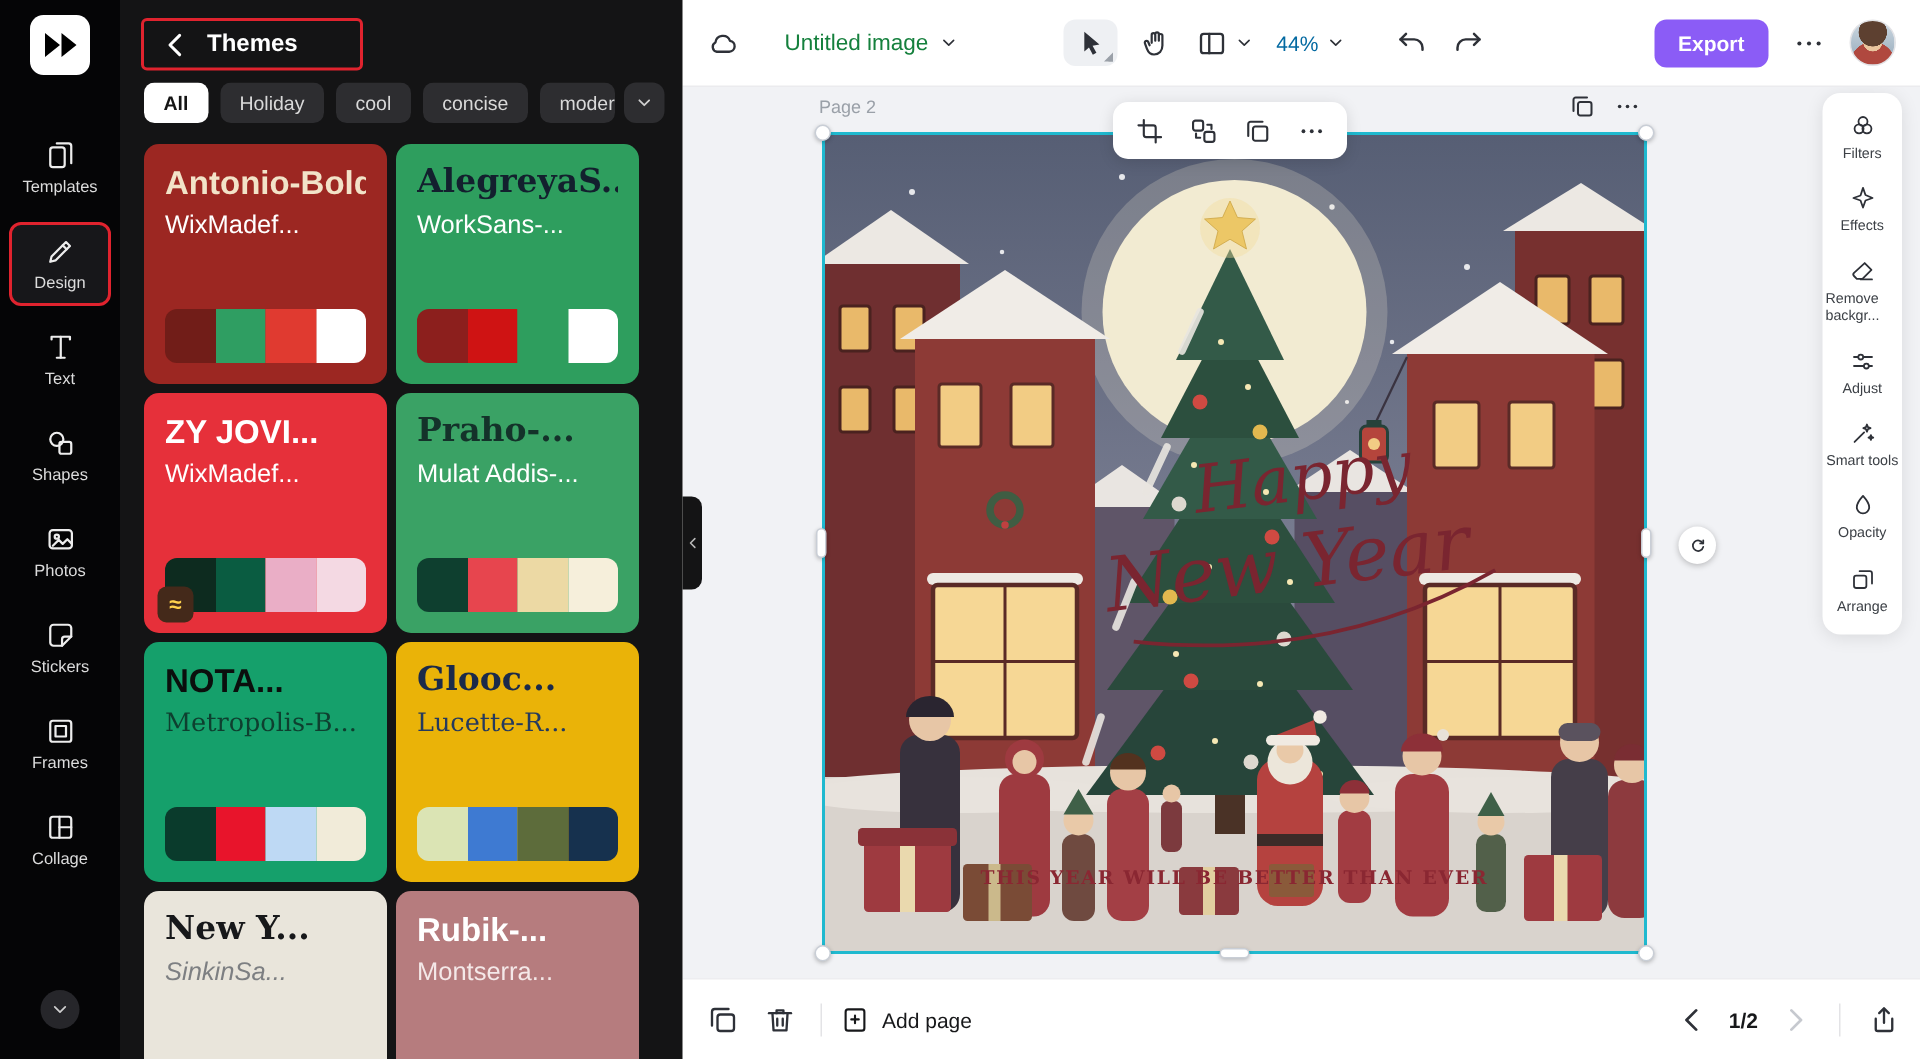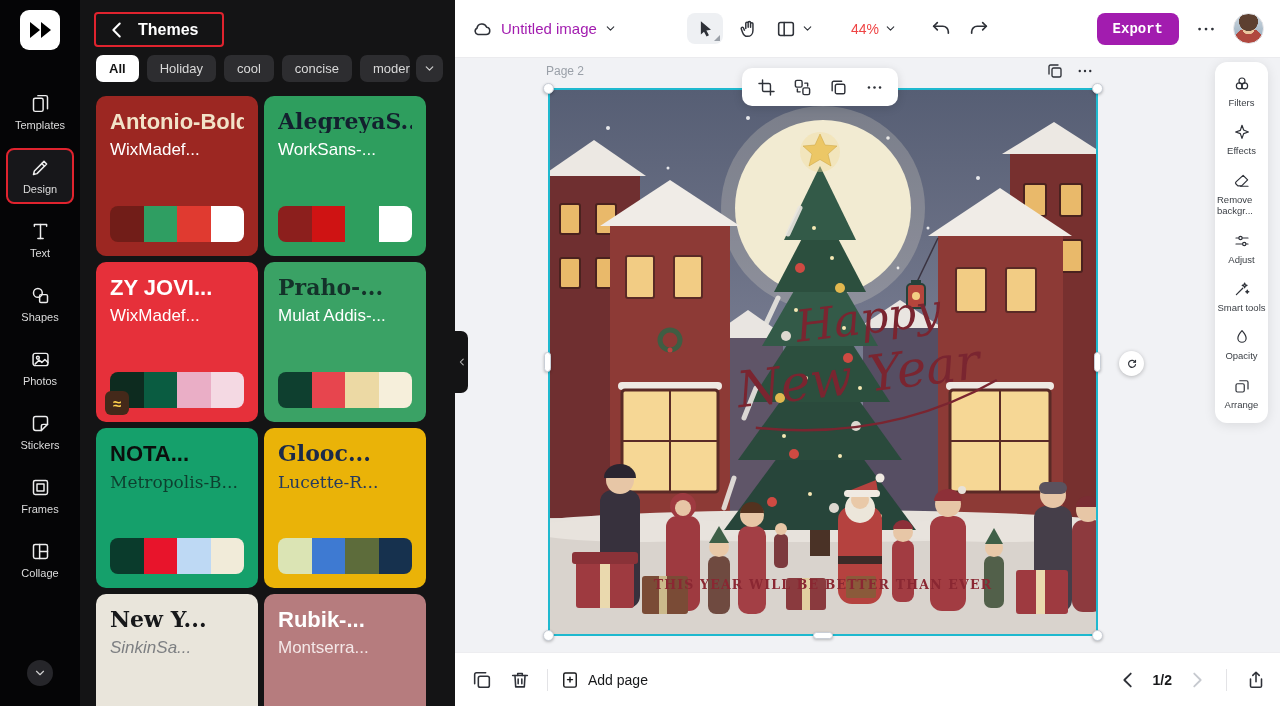--- a/index.html
+++ b/index.html
@@ -15,21 +15,21 @@
 .rail-nav{position:absolute;top:84px;left:0;width:80px;display:flex;flex-direction:column;align-items:center;gap:8px}
 .rail-item{width:68px;height:56px;display:flex;flex-direction:column;align-items:center;justify-content:center;gap:5px;color:#ededed;border-radius:8px}
 .rail-item svg{width:21px;height:21px}
 .rail-label{font-size:11px;color:#dcdcdc}
 .rail-item--annotated{border:2px solid #e0232e;background:#17171a}
 .rail-more{position:absolute;bottom:20px;left:27px;width:26px;height:26px;border-radius:50%;background:#26262a;color:#cfcfcf;display:flex;align-items:center;justify-content:center}
 .rail-more svg{width:14px;height:14px}
 
 
 .panel{position:absolute;top:0;bottom:0;left:80px;width:375px;background:#141415;z-index:25;overflow:hidden}
-.panel-header{position:absolute;top:12px;left:14px;width:130px;height:35px;border:2px solid #fef9c3;border-radius:4px;display:flex;align-items:center;gap:10px;padding:0 10px;color:#fff}
+.panel-header{position:absolute;top:12px;left:14px;width:148px;height:35px;border:2px solid #fef9c3;border-radius:4px;display:flex;align-items:center;gap:10px;padding:0 10px;color:#fff}
 .panel-header svg{width:15px;height:15px}
 .panel-title{font-size:16px;font-weight:700;color:#fff}
 .chips{position:absolute;top:55px;left:16px;display:flex;gap:8px;width:315px;overflow:hidden}
 .chip{height:27px;padding:0 13px;border-radius:7px;background:#2d2d30;color:#d9d9d9;font-size:13px;display:flex;align-items:center;white-space:nowrap;flex:0 0 auto}
 .chip--selected{background:#fff;color:#141414;font-weight:700}
 .chip--clipped{max-width:50px;overflow:hidden;padding-right:0}
 .chips-more{position:absolute;top:55px;right:12px;width:27px;height:27px;border-radius:8px;background:#2d2d30;color:#cfcfcf;display:flex;align-items:center;justify-content:center}
 .chips-more svg{width:13px;height:13px}
 .cards{position:absolute;top:96px;left:16px;width:344px;display:grid;grid-template-columns:162px 162px;grid-auto-rows:160px;gap:6px}
 .card{position:relative;border-radius:10px;padding:14px;overflow:hidden}
@@ -41,26 +41,26 @@
 .palette span{flex:1}
 .card-badge{position:absolute;left:9px;bottom:7px;width:24px;height:24px;border-radius:6px;background:#44291a;color:#ffd24d;font-size:15px;font-weight:700;display:flex;align-items:center;justify-content:center}
 .collapse-tab{position:absolute;left:455px;top:331px;width:13px;height:62px;background:#141415;border-radius:0 7px 7px 0;color:#b9b9b9;display:flex;align-items:center;justify-content:center;z-index:24}
 .collapse-tab svg{width:10px;height:10px}
 
 
 .topbar{position:absolute;left:455px;top:0;width:825px;height:58px;background:#fff;border-bottom:1px solid #ebebee;display:flex;align-items:center;padding:0 16px;z-index:20}
 .icon-btn{display:flex;align-items:center;justify-content:center;color:#2e3138}
 .icon-btn svg{width:22px;height:22px}
 .sm svg{width:13px;height:13px}
-.doc-title{display:flex;align-items:center;gap:7px;margin-left:8px;color:#a21caf;font-size:15px;font-weight:500}
+.doc-title{display:flex;align-items:center;gap:7px;margin-left:30px;color:#15803d;font-size:15px;font-weight:500}
 .center-tools{display:flex;align-items:center;gap:15px;margin-left:70px}
 .tool-active{width:36px;height:31px;background:#eef0f3;border-radius:8px;position:relative}
 .tool-active::after{content:"";position:absolute;right:3px;bottom:3px;border:3px solid transparent;border-right-color:#9aa0a8;border-bottom-color:#9aa0a8}
 .layout-tool{display:flex;align-items:center;gap:4px}
-.zoom{display:flex;align-items:center;gap:5px;font-size:14px;color:#ef4444;margin-left:22px}
+.zoom{display:flex;align-items:center;gap:5px;font-size:14px;color:#0369a1;margin-left:0}
 .undo-redo{display:flex;gap:16px;margin-left:18px}
 .tb-right{margin-left:auto;display:flex;align-items:center;gap:16px}
 .export-btn{color:#fff;font-size:14px;font-weight:700;padding:8px 16px;border-radius:8px}
 .avatar{width:31px;height:31px;border-radius:50%;border:1px solid #e3e3e6;background:
  radial-gradient(circle at 50% 26%, #5d4030 0 36%, rgba(0,0,0,0) 37%),
  radial-gradient(circle at 50% 48%, #eac59e 0 30%, rgba(0,0,0,0) 31%),
  radial-gradient(circle at 50% 100%, #b0483f 0 46%, rgba(0,0,0,0) 47%),
  linear-gradient(180deg,#cdd9e2,#93a7b8)}
 
 
@@ -366,21 +366,21 @@
           <span>
               <svg viewBox="0 0 24 24" fill="none" stroke="currentColor" stroke-width="1.8" stroke-linecap="round" stroke-linejoin="round">
                 <path d="M16 5l4 4-4 4"></path>
                 <path d="M20 9H10a6 6 0 0 0-6 6v1.5"></path>
               </svg>
             </span>
         </button>
       </div>
     </div>
     <div class="tb-right">
-      <button class="export-btn" style="background: #a21caf; font-family: Liberation Mono, monospace;">Export</button>
+      <button class="export-btn" style="background: #8b5cf6;">Export</button>
       <button class="icon-btn">
         <span>
             <svg viewBox="0 0 24 24">
               <circle cx="5" cy="12" r="1.5" fill="currentColor"></circle>
               <circle cx="12" cy="12" r="1.5" fill="currentColor"></circle>
               <circle cx="19" cy="12" r="1.5" fill="currentColor"></circle>
             </svg>
           </span>
       </button>
       <div class="avatar"></div>

